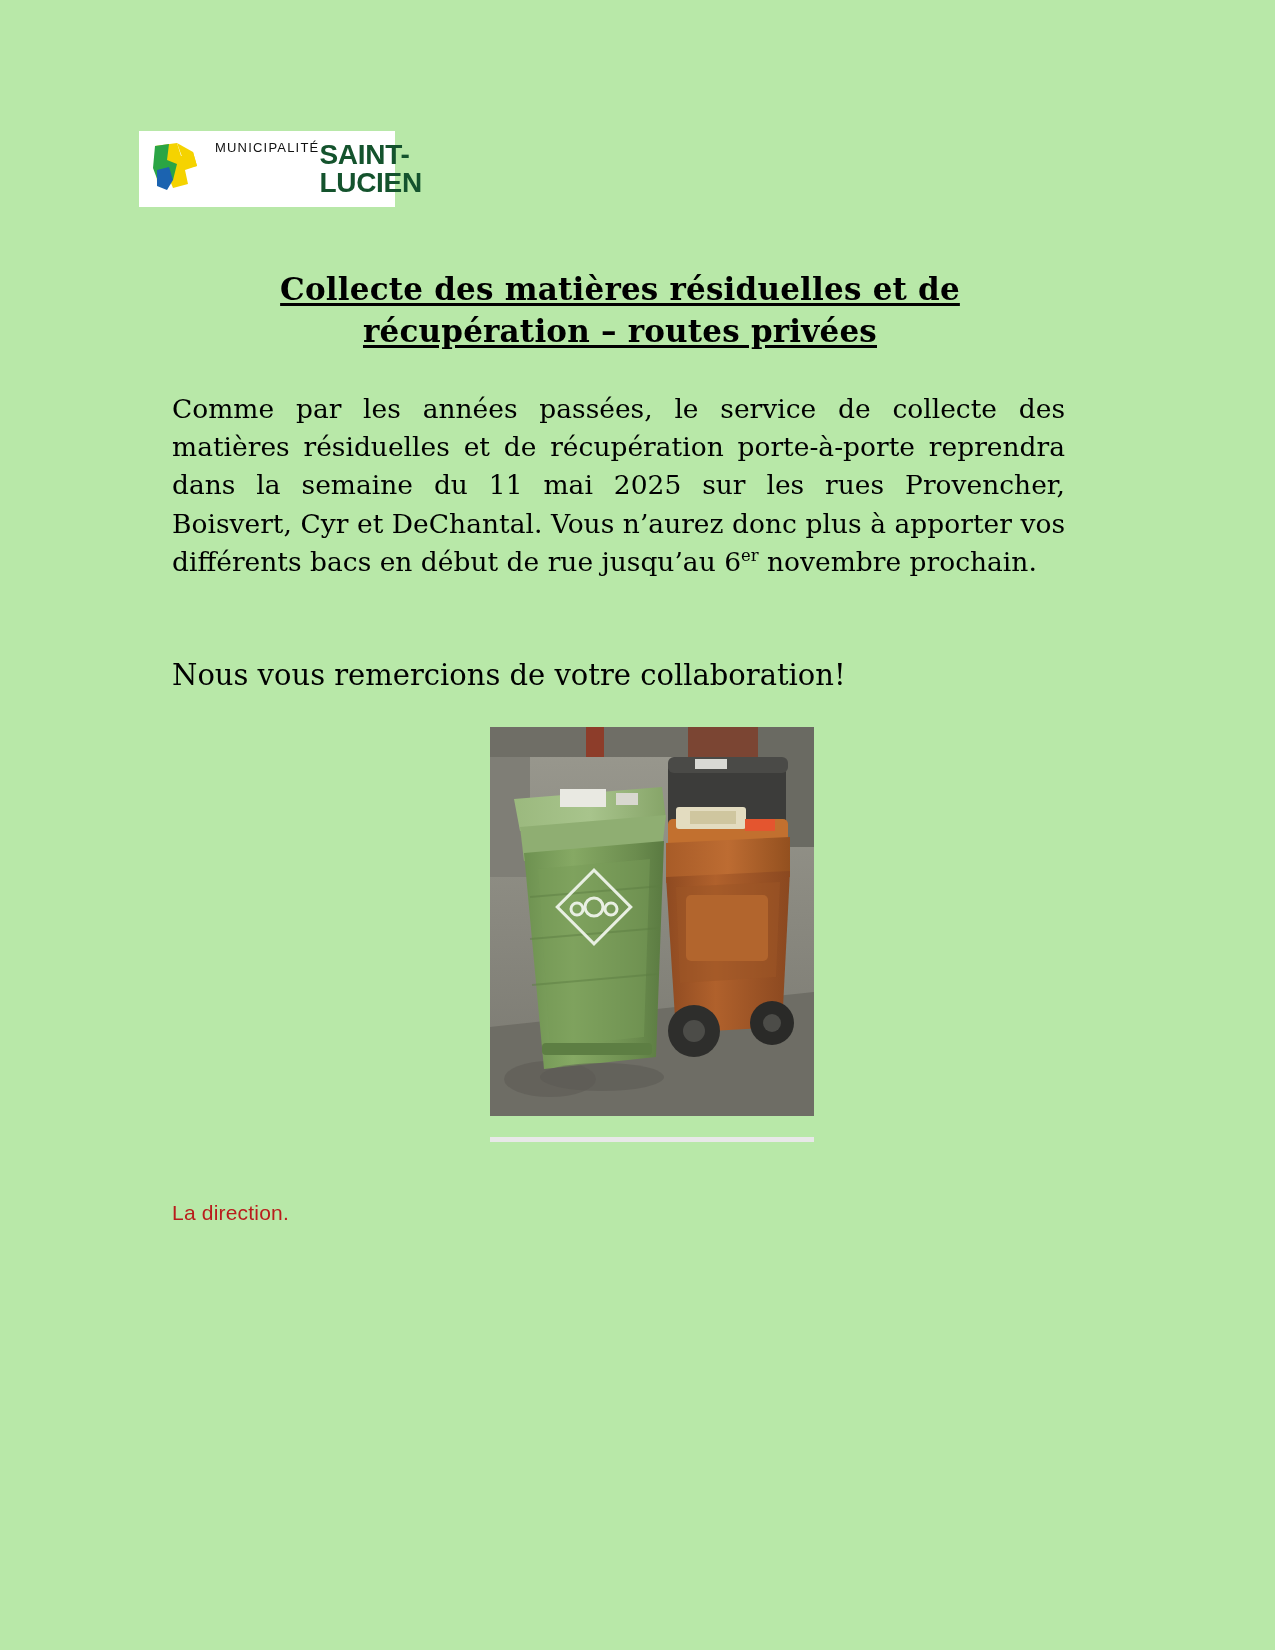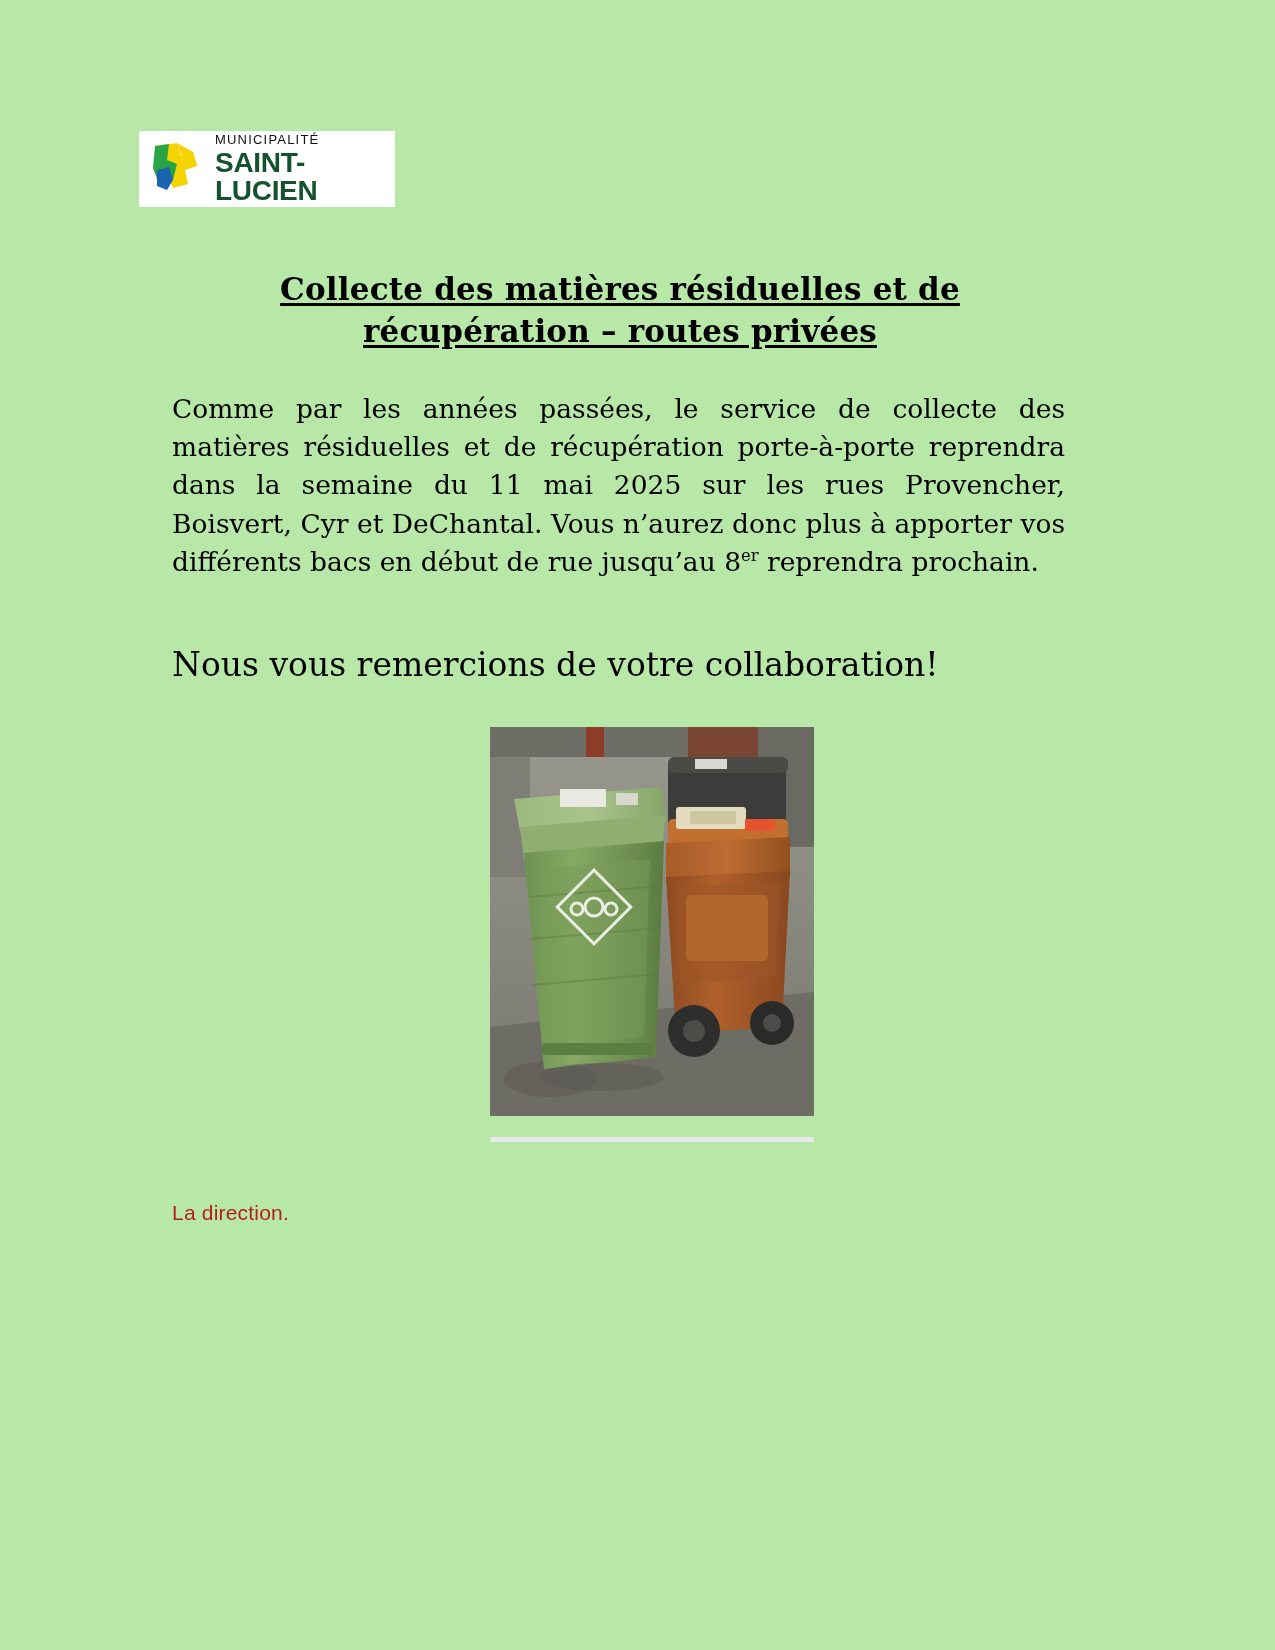--- a/index.html
+++ b/index.html
@@ -37,21 +37,21 @@
   .logo-mark {
     width: 60px;
     height: 58px;
     position: relative;
     flex: 0 0 auto;
     margin-right: 8px;
   }
   .logo-mark svg { display: block; }
   .logo-text {
     display: flex;
-    flex-direction: column;
+    flex-direction: row;
     justify-content: flex-end;
     line-height: 1;
   }
   .logo-muni {
     font-family: "Liberation Sans", sans-serif;
     font-size: 13px;
     letter-spacing: 1.2px;
     color: #111;
     font-weight: 500;
     margin-bottom: 3px;
@@ -96,24 +96,24 @@
     text-justify: inter-word;
   }
   .body-para sup {
     font-size: 0.62em;
     vertical-align: super;
   }
 
   .thanks-para {
     position: absolute;
     left: 172px;
-    top: 608px;
+    top: 625px;
     width: 893px;
     font-family: "DejaVu Serif", serif;
-    font-size: 33px;
+    font-size: 29px;
     line-height: 1.45;
   }
 
   
   .photo {
     position: absolute;
     left: 490px;
     top: 727px;
     width: 324px;
     height: 389px;
@@ -157,21 +157,21 @@
       </svg>
     </div>
     <div class="logo-text">
       <div class="logo-muni">MUNICIPALITÉ</div>
       <div class="logo-name">SAINT-LUCIEN</div>
     </div>
   </div>
 
   <h1 class="doc-title"><span>Collecte des matières résiduelles et de récupération – routes privées</span></h1>
 
-  <p class="body-para"><span>Comme par les années passées, le service de collecte des matières résiduelles et de récupération porte-à-porte reprendra dans la semaine du 11 mai 2025 sur les rues Provencher, Boisvert, Cyr et DeChantal. Vous n’aurez donc plus à apporter vos différents bacs en début de rue jusqu’au 8</span><sup>er</sup><span> reprendra prochain.</span></p>
+  <p class="body-para"><span>Comme par les années passées, le service de collecte des matières résiduelles et de récupération porte-à-porte reprendra dans la semaine du 11 mai 2025 sur les rues Provencher, Boisvert, Cyr et DeChantal. Vous n’aurez donc plus à apporter vos différents bacs en début de rue jusqu’au 6</span><sup>er</sup><span> novembre prochain.</span></p>
 
   <p class="thanks-para">Nous vous remercions de votre collaboration!</p>
 
   <div class="photo">
     <svg width="324" height="389" viewBox="0 0 324 389" xmlns="http://www.w3.org/2000/svg">
       <defs>
         <linearGradient id="gnd" x1="0" y1="0" x2="0" y2="1">
           <stop offset="0" stop-color="#9a998f"></stop>
           <stop offset="1" stop-color="#78776f"></stop>
         </linearGradient>

